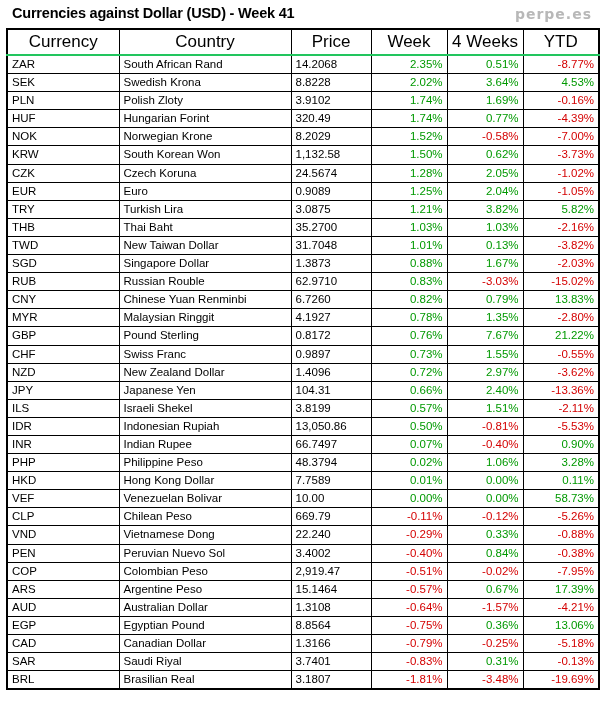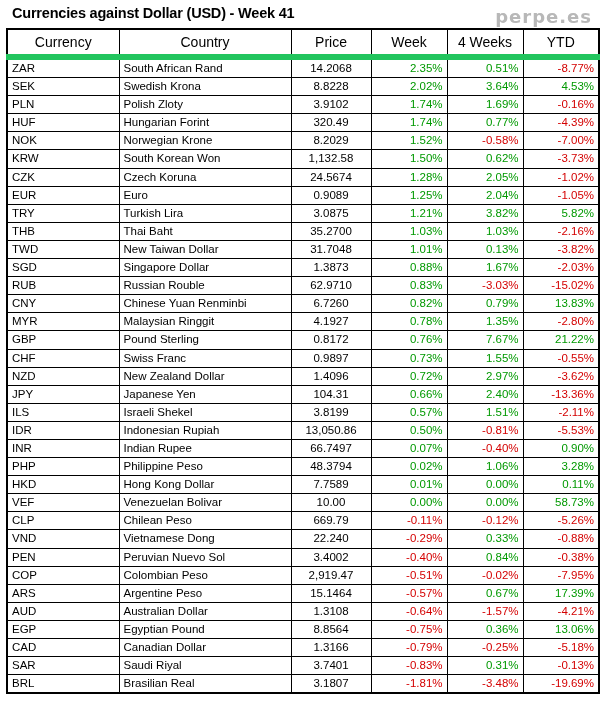--- a/index.html
+++ b/index.html
@@ -31,21 +31,21 @@
     top: 1px;
     font-size: 14.5px;
     font-weight: bold;
     letter-spacing: -0.2px;
     color: #000;
   }
   .brand {
     position: absolute;
     right: 6px;
     top: 2px;
-    font-size: 18px;
+    font-size: 14px;
     font-weight: bold;
     color: #b8b8b8;
     letter-spacing: 1px;
     font-family: "DejaVu Sans", sans-serif;
     text-align: center;
   }
   table.fx {
     border-collapse: collapse;
     width: 592px;
     margin: 2px 0 0 0;
@@ -56,37 +56,37 @@
     border: 1px solid #000;
     font-size: 11.5px;
     height: 17.1px;
     line-height: 17.1px;
     padding: 0 4px;
     box-sizing: border-box;
     white-space: nowrap;
     overflow: hidden;
   }
   table.fx thead th {
-    font-size: 14px;
+    font-size: 17px;
     font-weight: normal;
     height: 24px;
     line-height: 24px;
     text-align: center;
-    border-bottom: 6px solid #22c55e;
+    border-bottom: 2px solid #22c55e;
   }
   col.c-cur   { width: 112px; }
   col.c-ctry  { width: 172px; }
   col.c-price { width: 80px; }
   col.c-week  { width: 76px; }
   col.c-4week { width: 76px; }
   col.c-ytd   { width: 76px; }
 
   td.cur   { }
   td.ctry  { text-align: left; }
-  td.price { text-align: center; padding-right: 10px; margin-left: 45px; }
+  td.price { text-align: left; padding-right: 10px; margin-left: 45px; }
   td.pct   { text-align: right; padding-right: 10px; }
 
   .pos { color: #009900; }
   .neg { color: #d40000; }
 </style>
 </head>
 <body>
 
 <div class="page">
 

